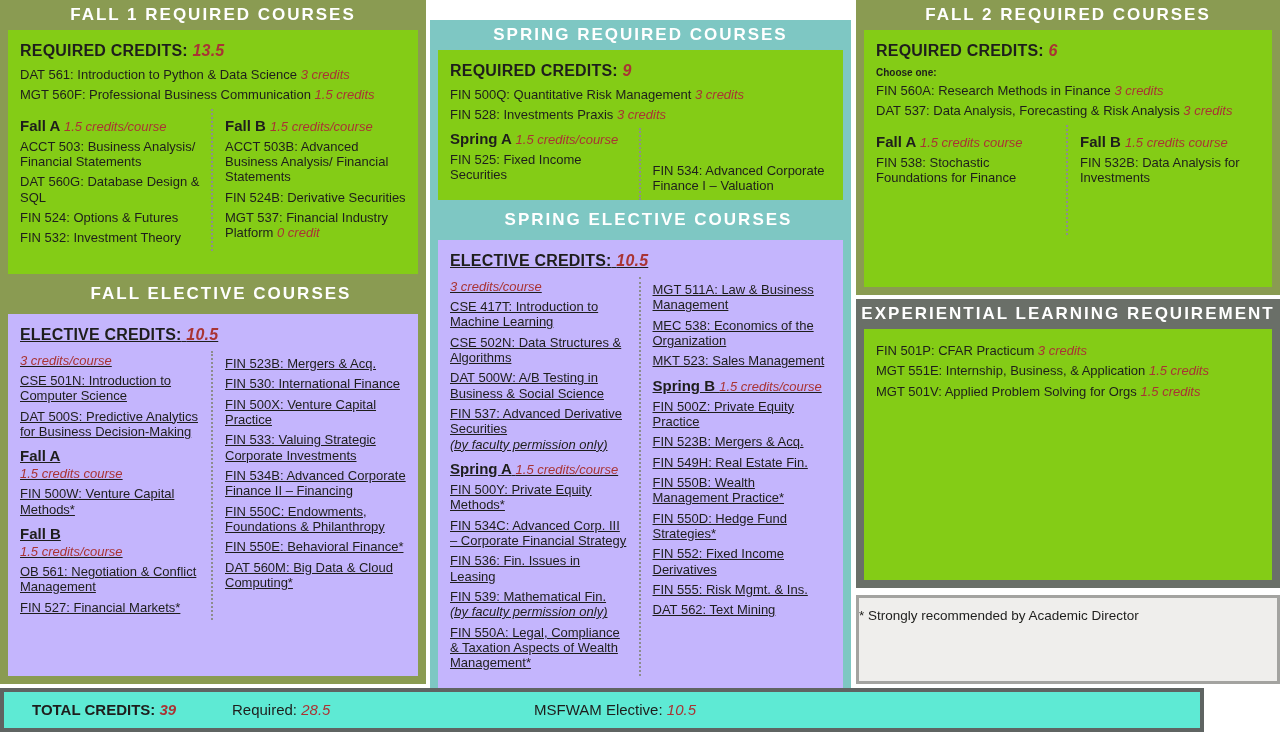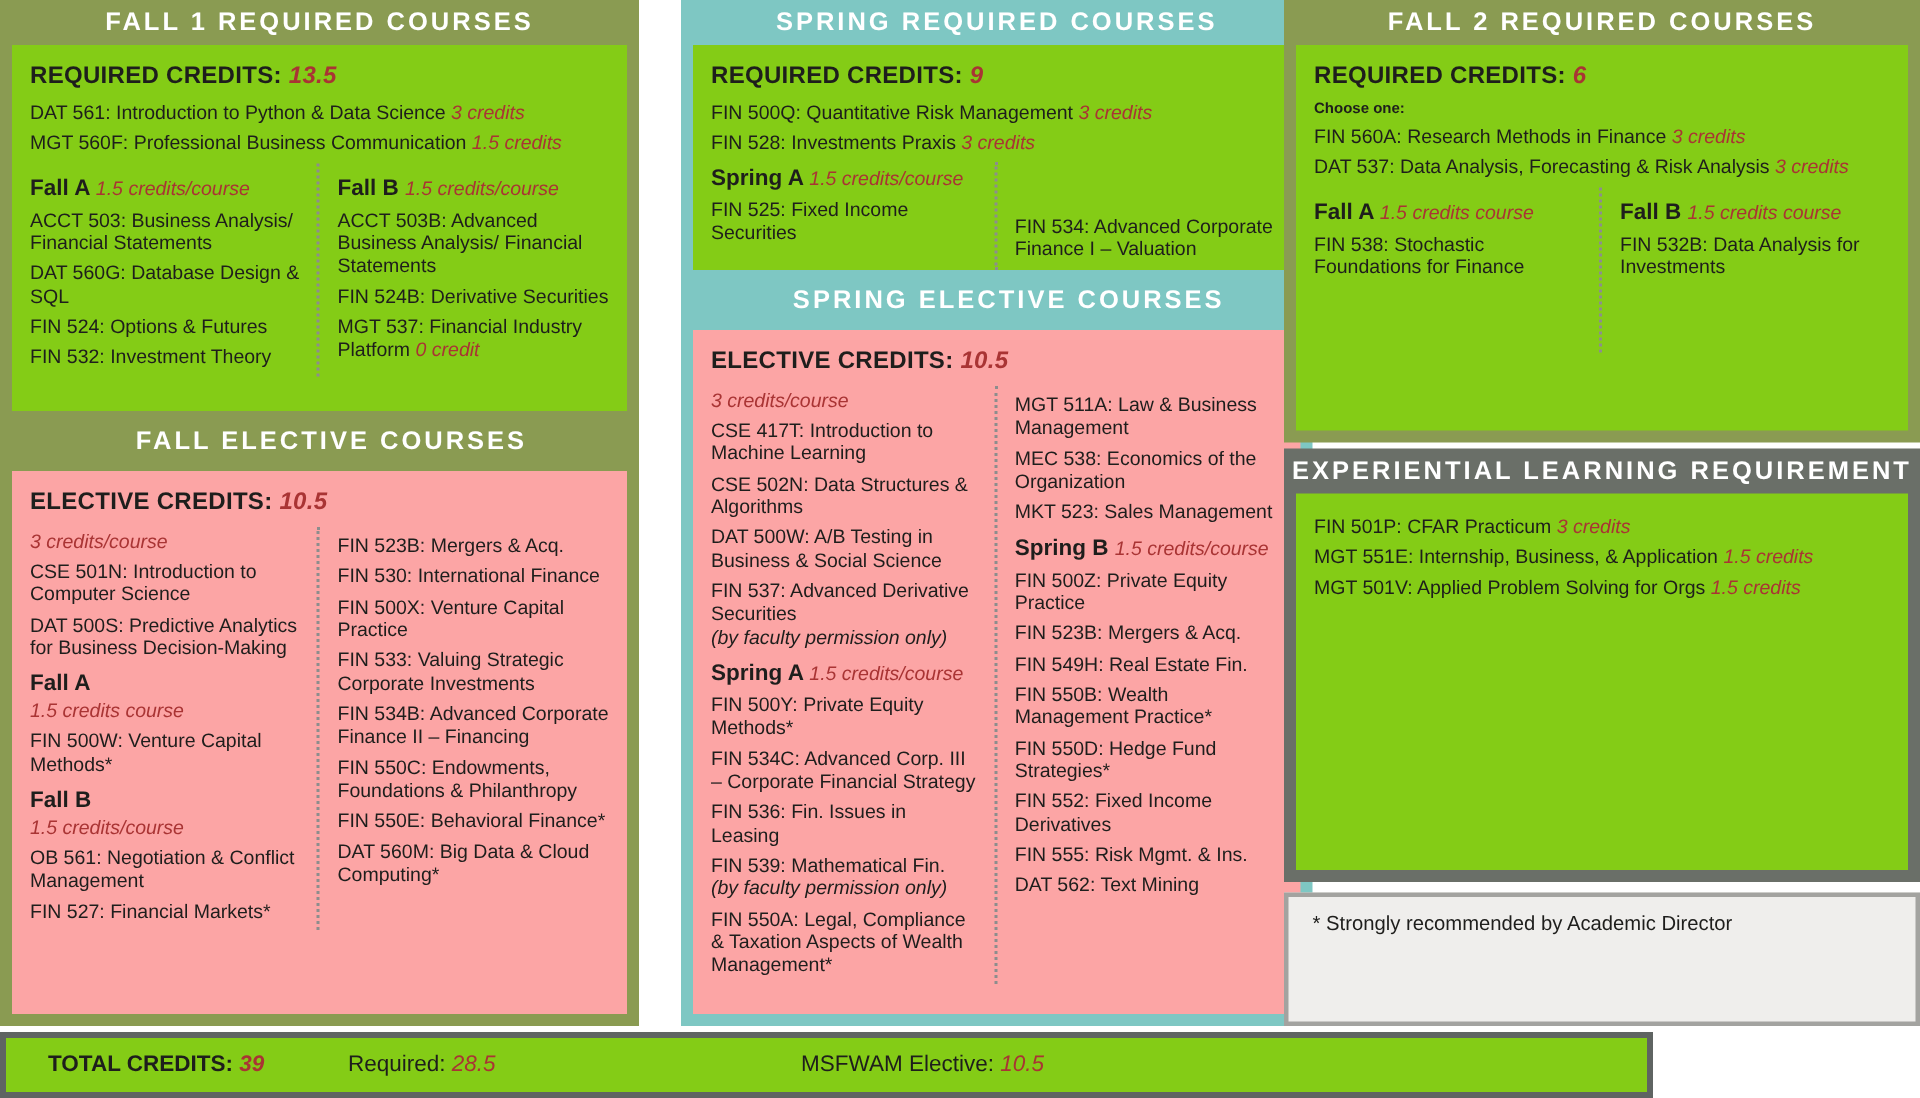--- a/index.html
+++ b/index.html
@@ -8,46 +8,46 @@
     font-family:"Liberation Sans","DejaVu Sans",sans-serif;
     color:#1e1e1c;
     width:1280px; height:732px;
     position:relative; overflow:hidden;
   }
   .canvas { position:absolute; inset:0; background:#fff; }
 
   
   .col { position:absolute; top:0; height:684px; display:flex; flex-direction:column; }
   .col-left  { left:0;    width:426px; background:#8a9b52; }
-  .col-mid   { left:454px; width:421px; background:#7ec7c3; }
+  .col-mid   { left:430px; width:421px; background:#7ec7c3;margin-top:20px; }
   .col-right { left:856px; width:424px; background:transparent; }
 
   .band {
     height:30px; flex:0 0 auto;
     display:flex; align-items:center; justify-content:center;
     color:#fff; font-weight:700; font-size:17px; letter-spacing:2px;
   }
   .band.short { height:40px;padding-left:16px; }
 
   .box {
     margin:0 8px; padding:9px 12px 8px 12px;
     background:#84cc16; overflow:hidden; flex:0 0 auto;
   }
-  .box.graybg { background:#fca5a5; }
+  .box.graybg { background:#c4b5fd;text-decoration:underline; }
   .box.grow { flex:1 1 auto; margin-bottom:8px; }
 
   .sect { display:flex; flex-direction:column; flex:0 0 auto; }
   .sect-olive { background:#8a9b52; height:295px; }
   .sect-gray  { background:#6a6f68; height:289px; margin-top:4px; }
   .sect-olive .box, .sect-gray .box { flex:1 1 auto; margin-bottom:8px; }
 
   .footnote-box {
     margin-top:7px; flex:1 1 auto;
     background:#efeeec; border:3px solid #a3a3a0;
-    padding:10px 16px; font-size:13.5px;
+    padding:10px 0; font-size:13.5px;
   }
 
   
   .credits-head { font-size:16px; font-weight:700; margin:3px 0 7px 0; letter-spacing:.2px; }
   .redval { color:#a93434; font-style:italic; font-weight:700; }
   .course { font-size:13px; line-height:1.18; margin:5px 0; }
   .cred { color:#a93434; font-style:italic; }
   .subhead { font-size:15px; font-weight:700; margin:8px 0 2px 0; }
   .subnote { color:#a93434; font-style:italic; font-weight:400; font-size:13px; }
   .subnote-block { color:#a93434; font-style:italic; font-size:13px; margin:2px 0 4px 0; }
@@ -56,22 +56,22 @@
 
   .twocol { display:flex; align-items:stretch; }
   .subcol { flex:1 1 0; min-width:0; }
   .subcol + .subcol { border-left:2px dotted #8d8d8d; padding-left:12px; }
   .subcol.padR { padding-right:10px; }
 
   .pad-top { padding-top:30px; }
 
   
   .totals-bar {
-    position:absolute; left:0; top:688px; width:1102px; height:44px;
-    background:#84cc16; border:4px solid #5f6462;
+    position:absolute; left:0; top:688px; width:1204px; height:44px;
+    background:#5eead4; border:4px solid #5f6462;
   }
   .totals-bar span.item { position:absolute; top:9px; font-size:15px; }
   .t-total { left:28px; font-weight:700; font-size:16px; }
   .t-required { left:228px; }
   .t-elective { left:530px; }
 </style>
 </head>
 <body>
 
 <div class="canvas">

